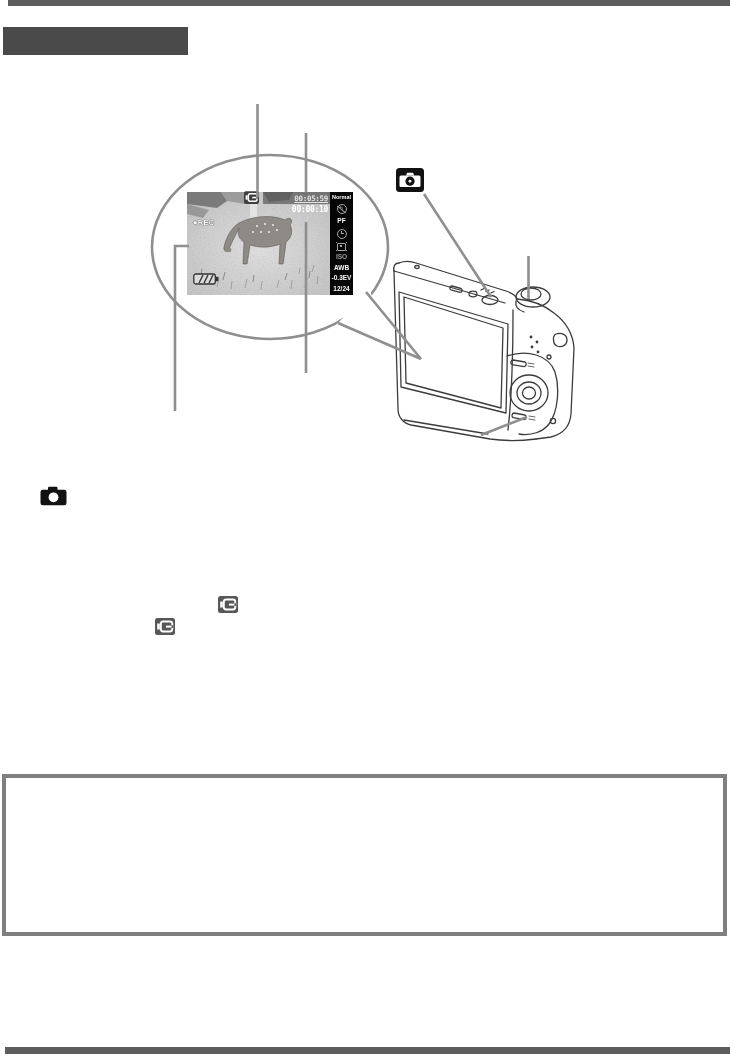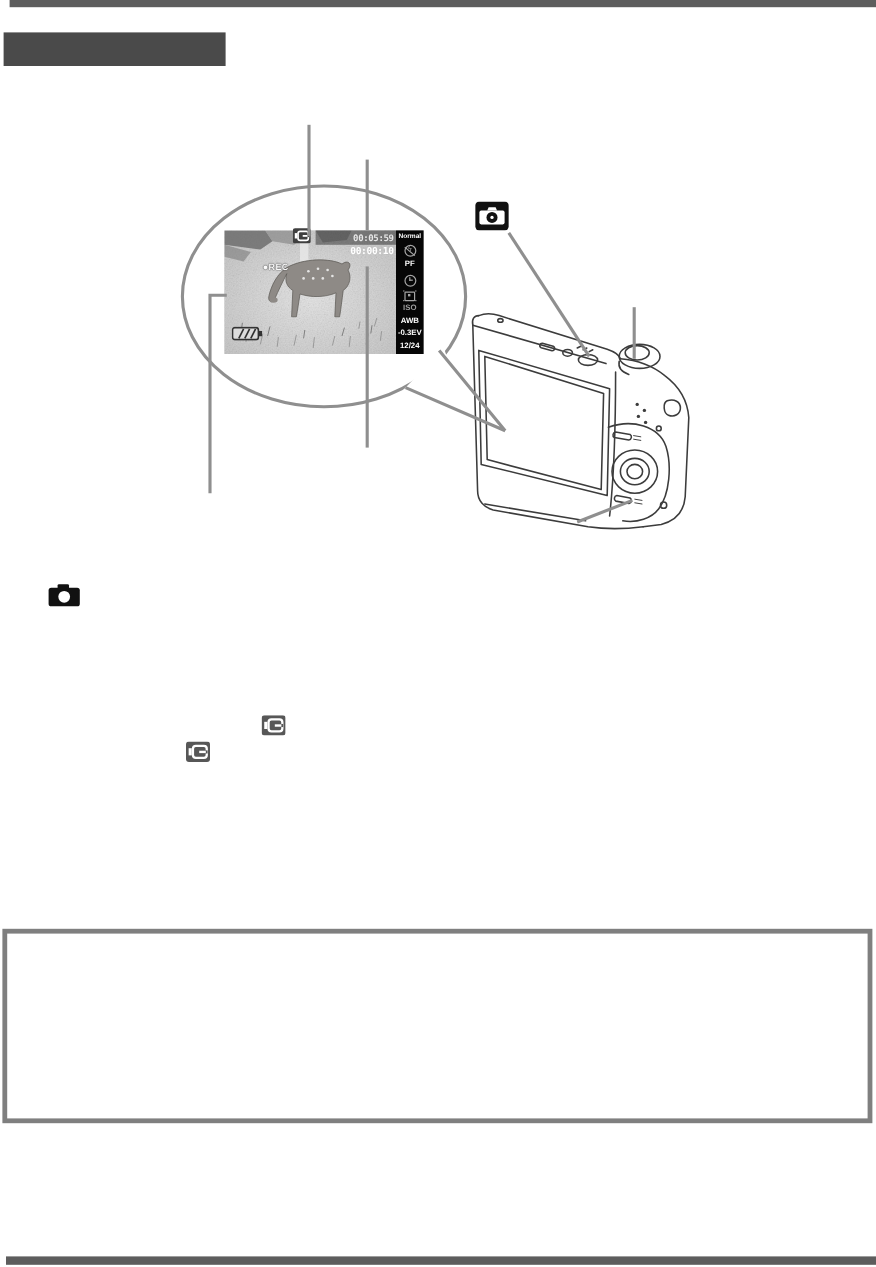--- a/index.html
+++ b/index.html
@@ -10,24 +10,24 @@
   .bottom-bar{left:5px;top:1047px;width:725px;height:7px;}
   .title-box{position:absolute;left:3px;top:27px;width:185px;height:28px;background:var(--title,#4a4a4a);}
   svg.layer{position:absolute;left:0;top:0;width:730px;height:1056px;pointer-events:none;}
 
   
   .lcd{position:absolute;left:187px;top:192px;width:166px;height:103px;background:#cfcfcf;}
   .lcd .photo{position:absolute;left:0;top:0;width:143px;height:103px;}
   .lcd .strip{position:absolute;left:76px;top:0;width:67px;height:12px;background:rgba(25,25,25,.45);}
   .lcd .time{position:absolute;right:25px;text-align:right;
              font:bold 7.5px "DejaVu Sans Mono",monospace;letter-spacing:-.3px;}
-  .time.remaining{top:1.5px;color:rgba(255,255,255,.82);}
+  .time.remaining{top:1.5px;color:rgba(255,255,255,.82);text-decoration:underline;}
   .time.elapsed{top:12.5px;color:#fff;font-size:8px;margin-left:24px;}
   .rec{position:absolute;left:6px;top:26px;color:#fafafa;font:bold 7.5px "Liberation Sans",sans-serif;
-       letter-spacing:.3px;text-shadow:0 0 1px #444,0 0 1px #444;margin-left:26px;}
+       letter-spacing:.3px;text-shadow:0 0 1px #444,0 0 1px #444;}
   .battery{position:absolute;left:6px;bottom:6px;}
   .movie-osd{position:absolute;left:57px;top:-2px;}
 
   .status-col{position:absolute;right:0;top:0;width:23px;height:103px;background:#060606;
               display:flex;flex-direction:column;align-items:center;justify-content:space-between;
               padding:3px 0;box-sizing:border-box;}
   .si{display:flex;align-items:center;justify-content:center;
       font:bold 6.5px "Liberation Sans",sans-serif;line-height:1;}
   .si.bright{color:#fdfdfd;}
   .si.dim{color:#9c9c9c;}

